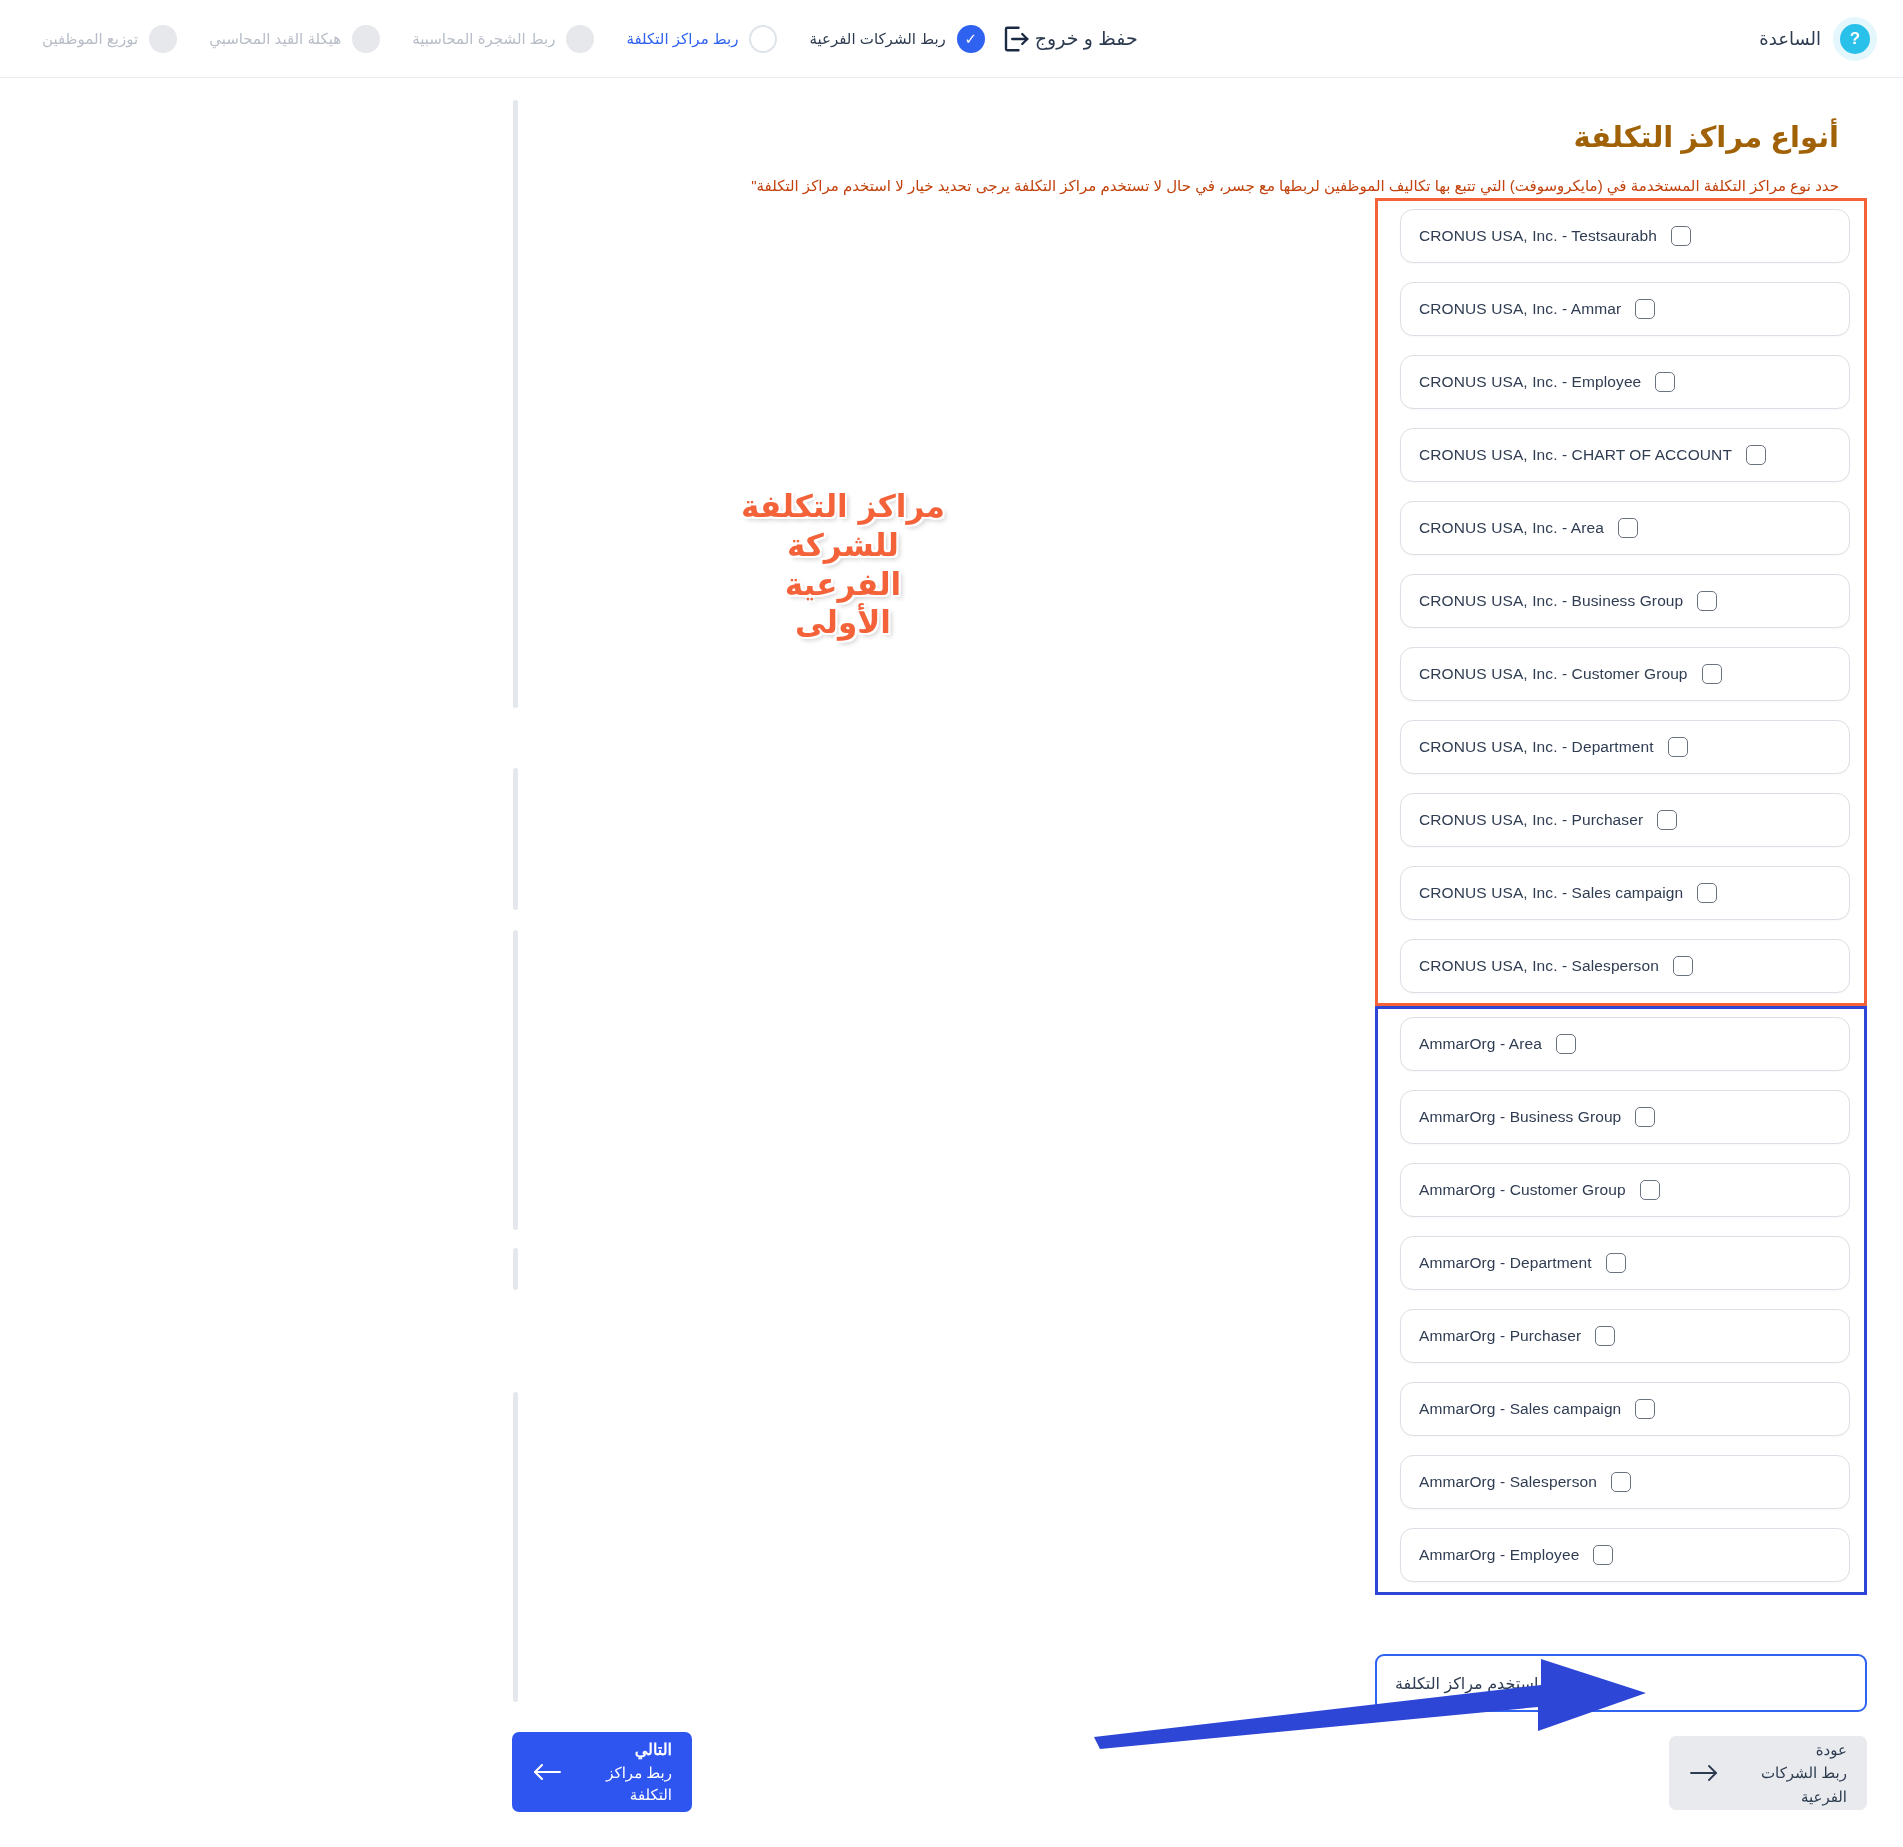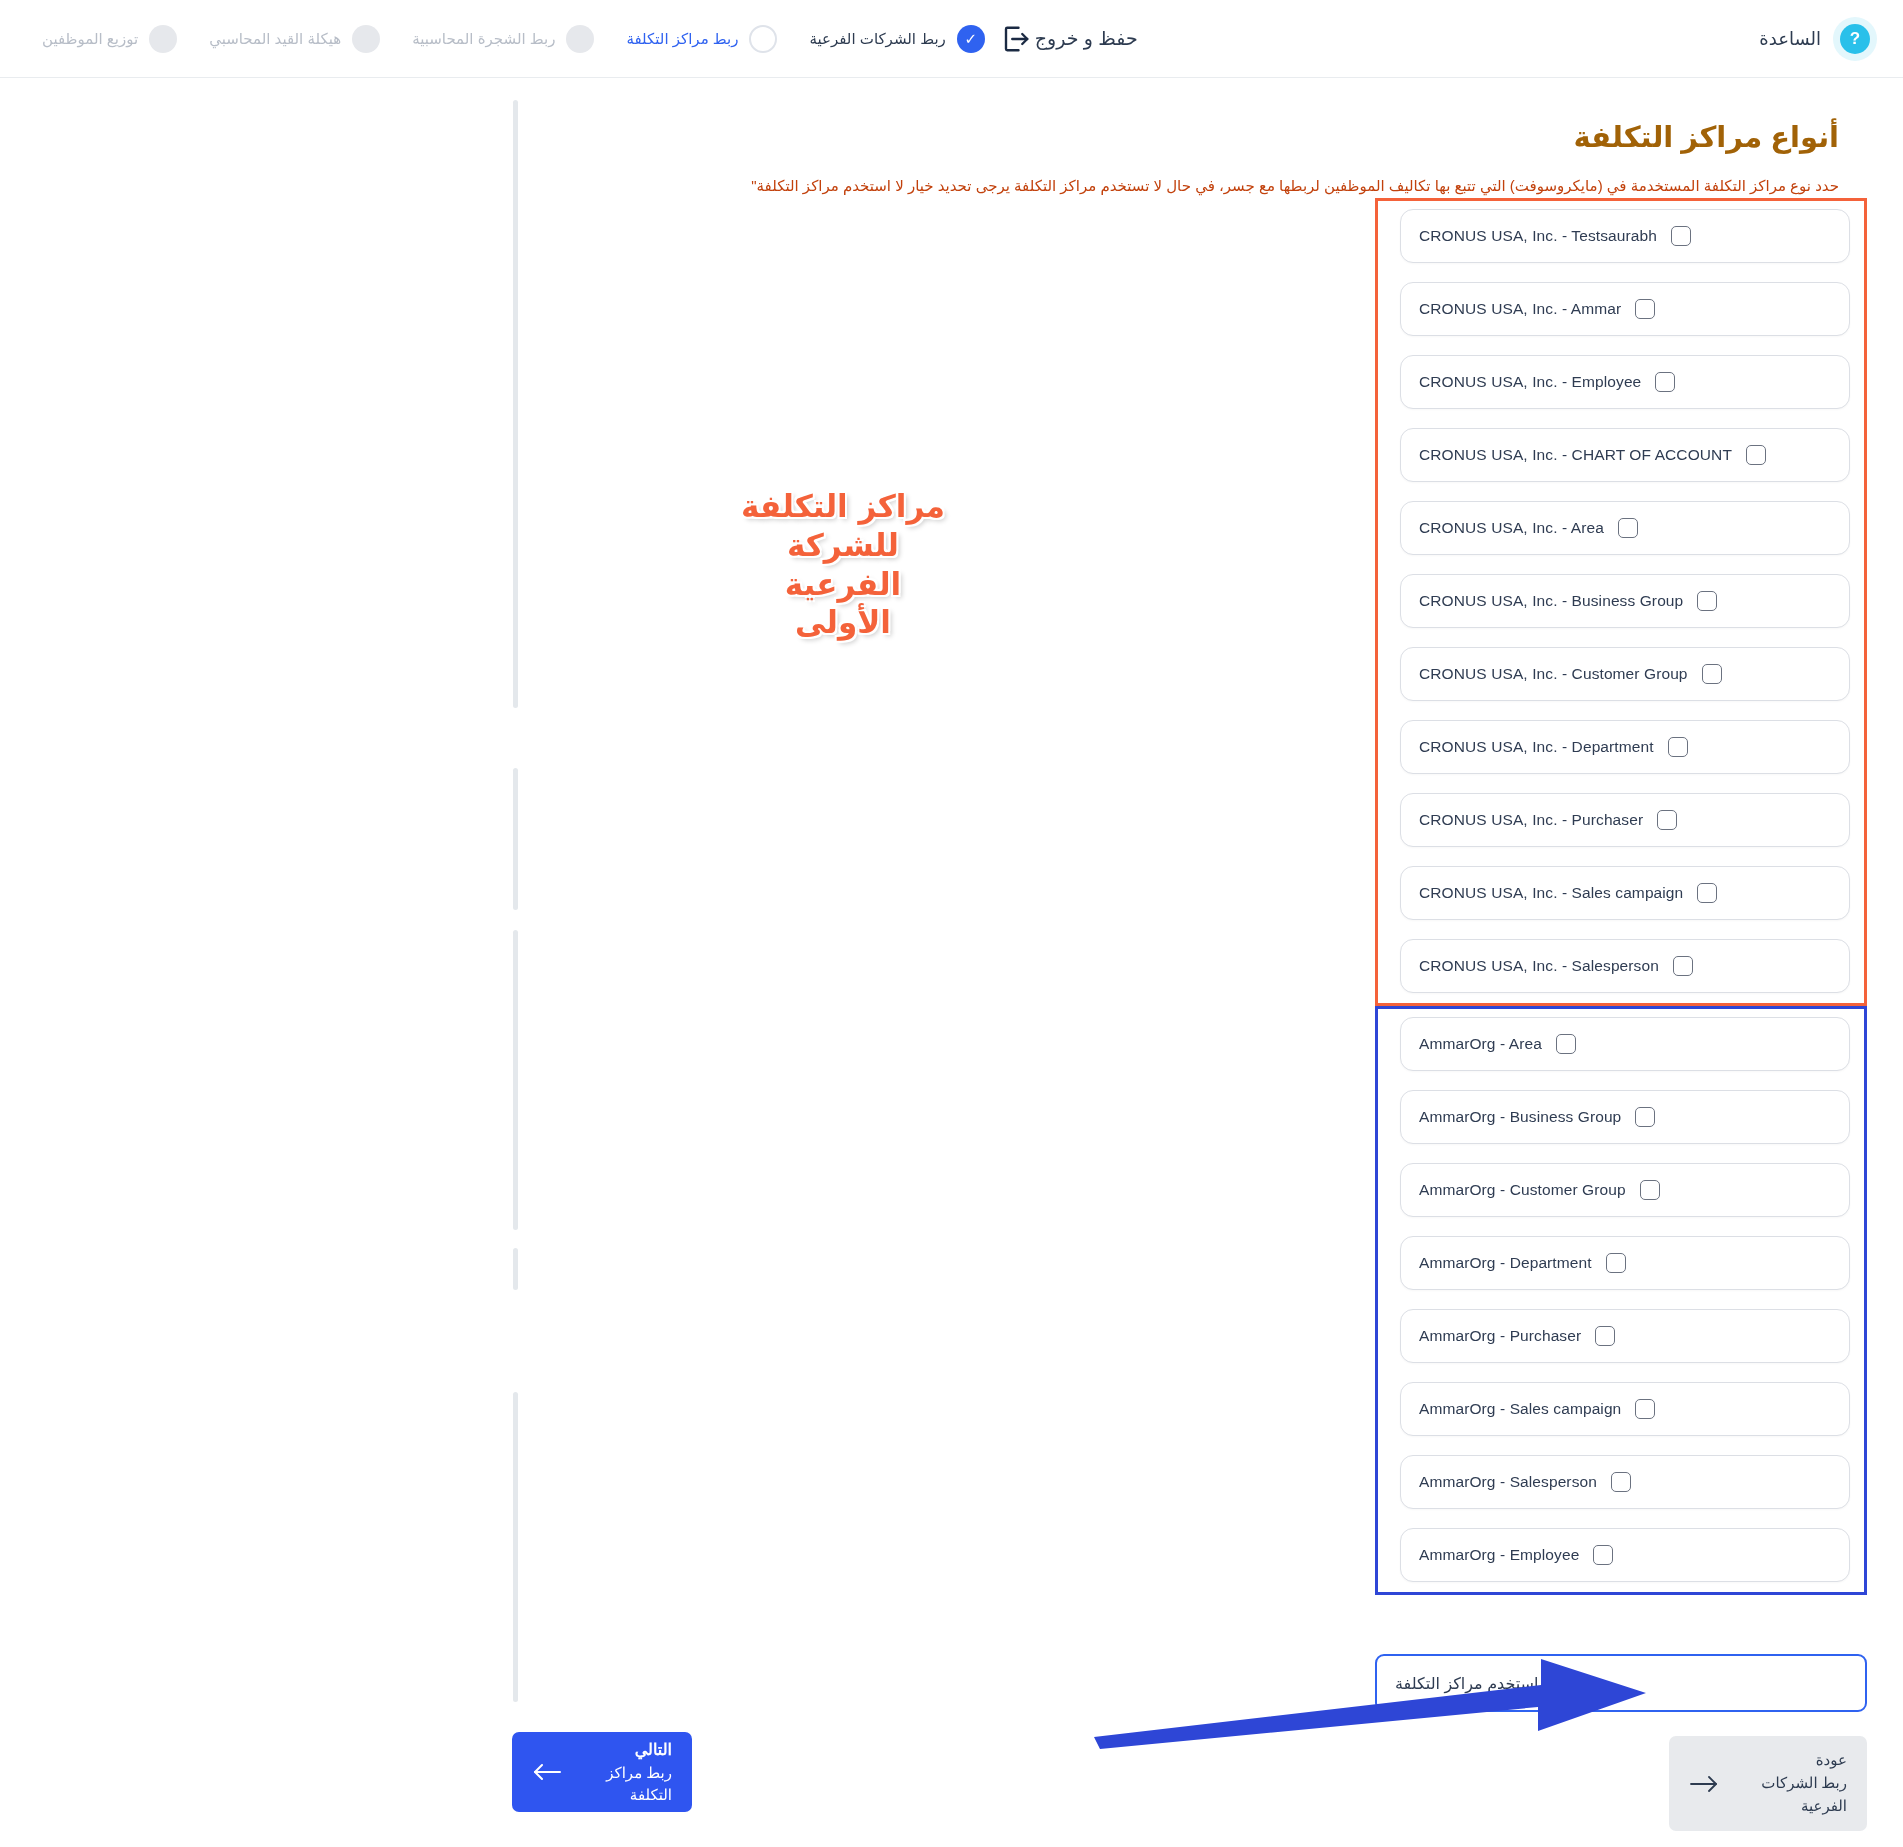--- a/index.html
+++ b/index.html
@@ -111,23 +111,23 @@
     display: flex; flex-direction: row; align-items: center; justify-content: space-between;
     padding: 0 20px; direction: rtl; cursor: pointer; border: none;
   }
   .btn-next .txt { text-align: right; color: #fff; }
   .btn-next .t1 { font-size: 16px; font-weight: 700; line-height: 1.5; }
   .btn-next .t2 { font-size: 15px; line-height: 1.5; }
   .arrow-left { width: 30px; height: 18px; }
 
   .btn-back {
     position: absolute; right: 36px; top: 1736px;
-    width: 198px; height: 95px; background: #e8eaed; border-radius: 7px;
+    width: 198px; height: 74px; background: #e8eaed; border-radius: 7px;
     display: flex; flex-direction: row; align-items: center; justify-content: space-between;
-    padding: 0 20px; direction: rtl; cursor: pointer; border: none; font-family: Liberation Serif, serif;
+    padding: 0 20px; direction: rtl; cursor: pointer; border: none;
   }
   .btn-back .txt { text-align: right; color: #2d3b50; }
   .btn-back .t1 { font-size: 15px; line-height: 1.55; }
   .btn-back .t2 { font-size: 15px; line-height: 1.55; }
   .arrow-right { width: 30px; height: 18px; }
 </style>
 </head>
 <body>
 
 <div class="page">

